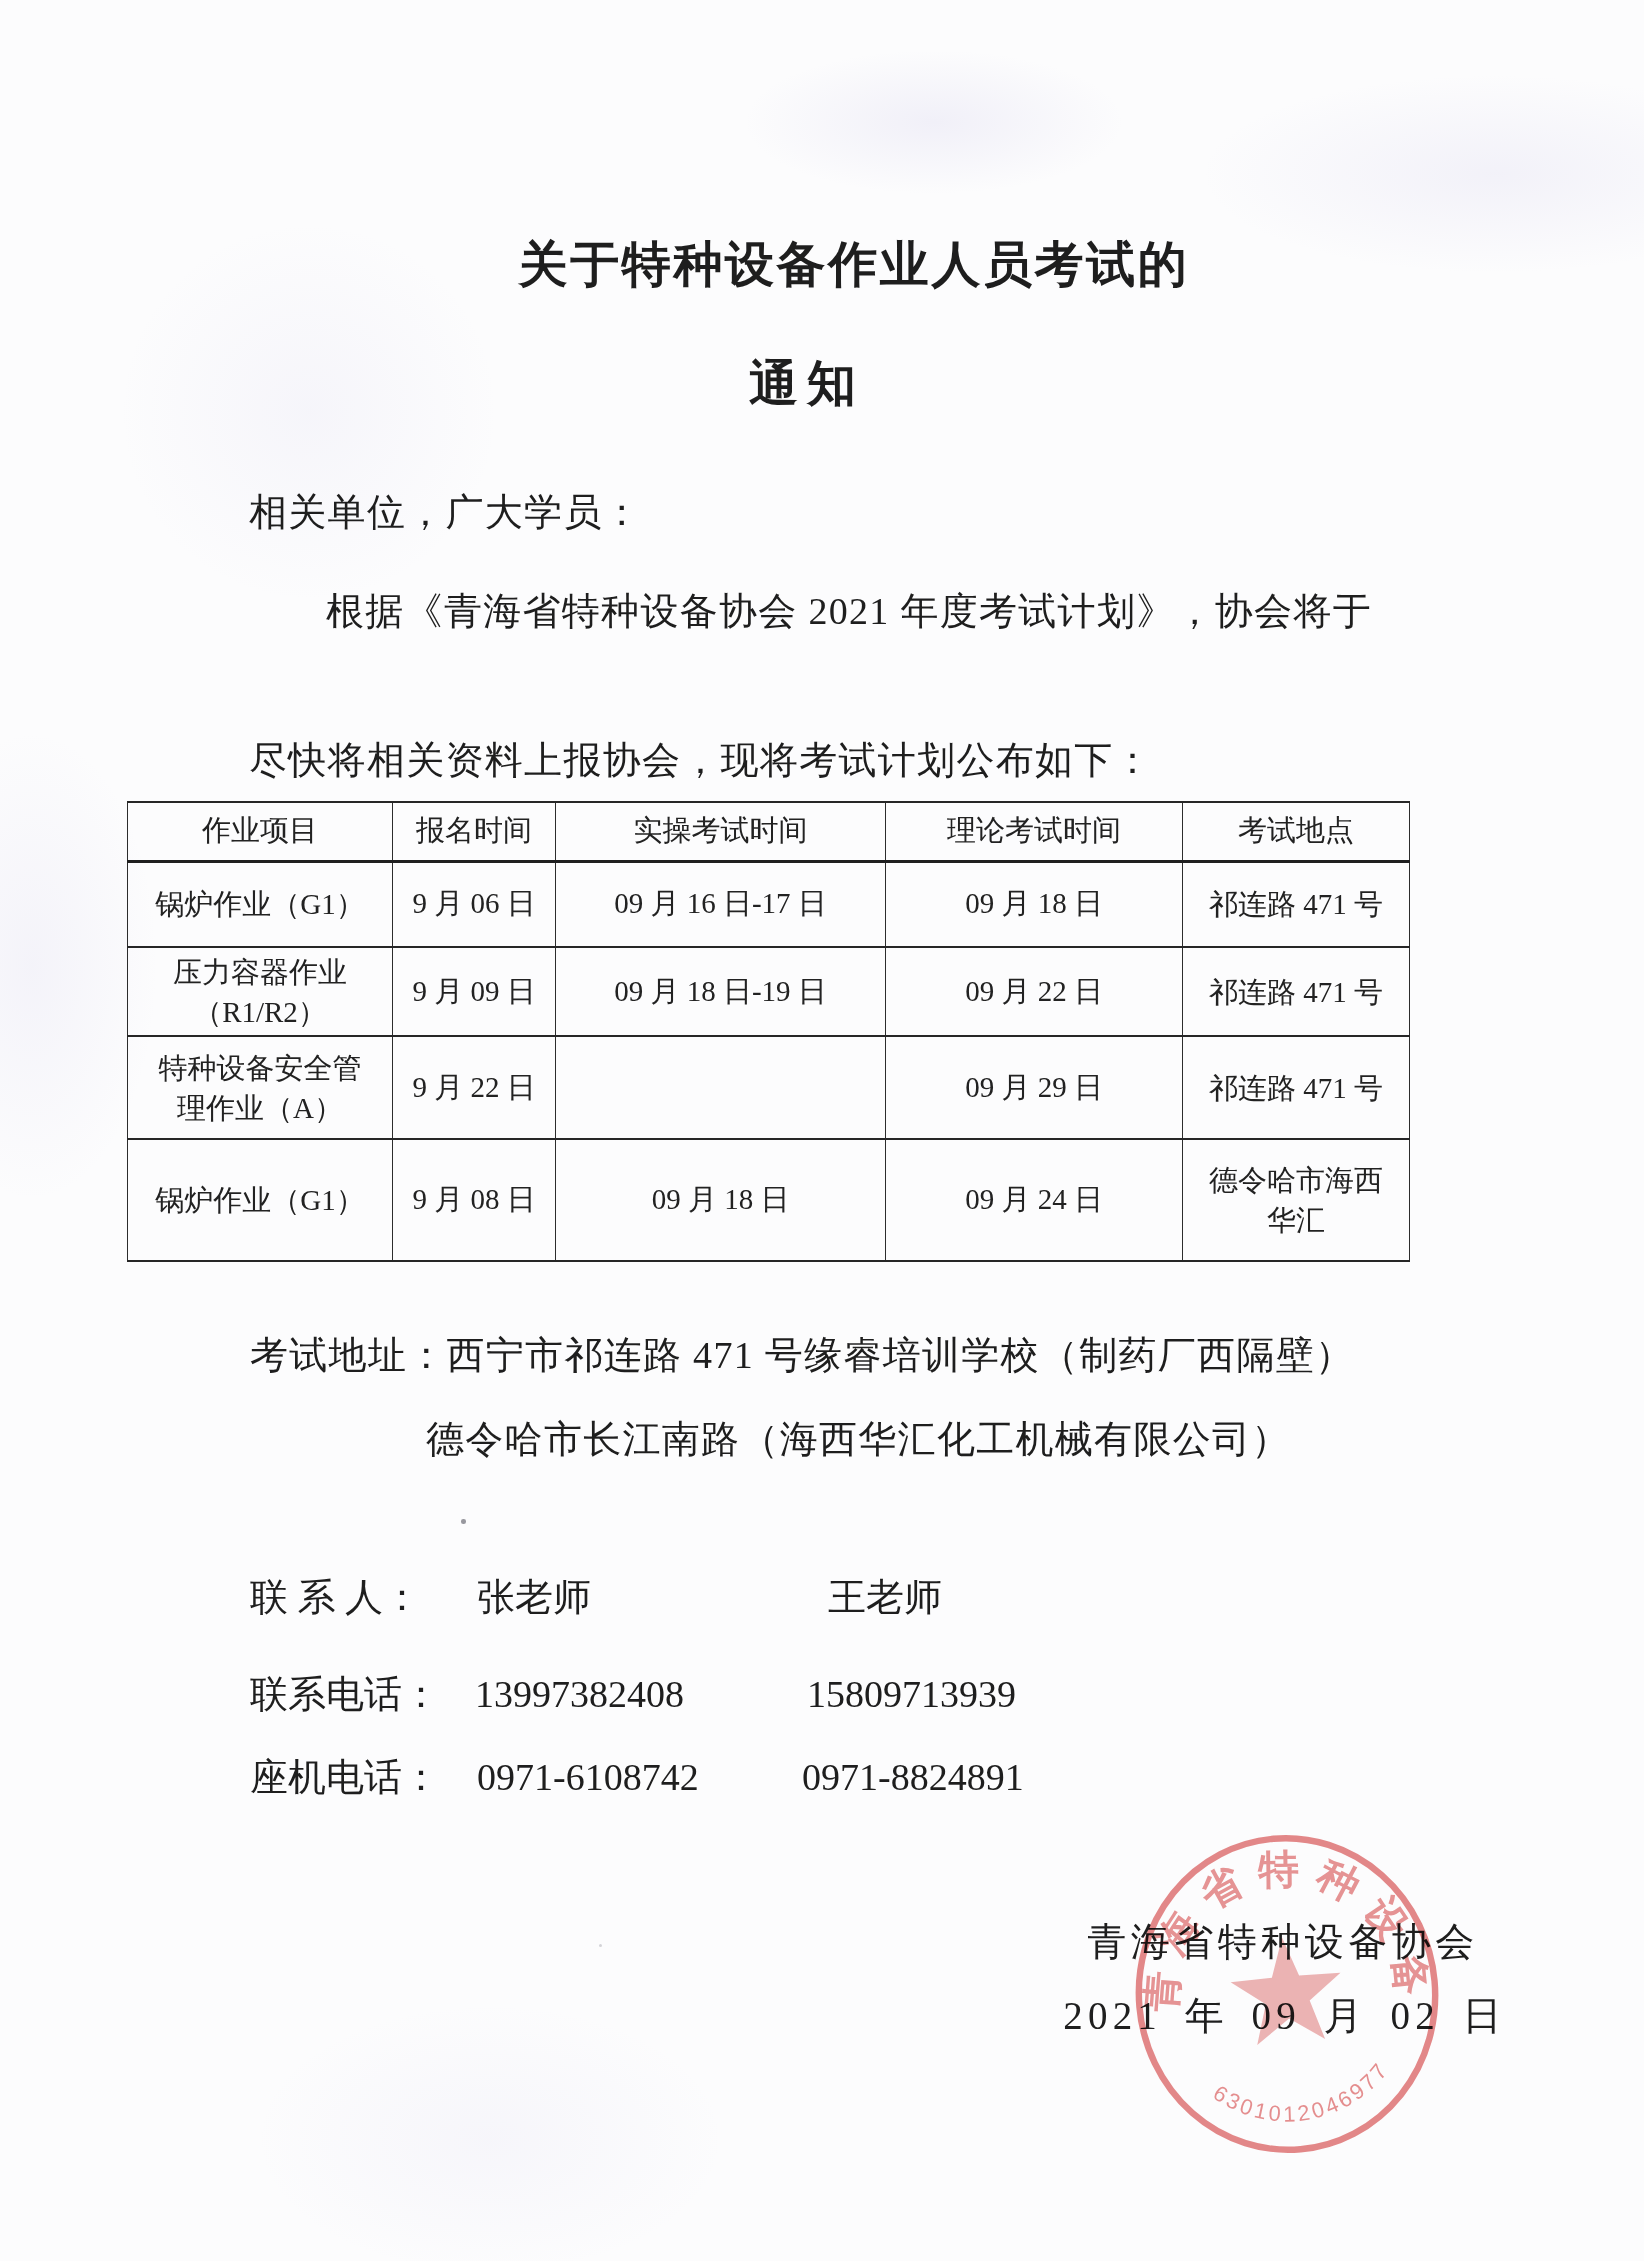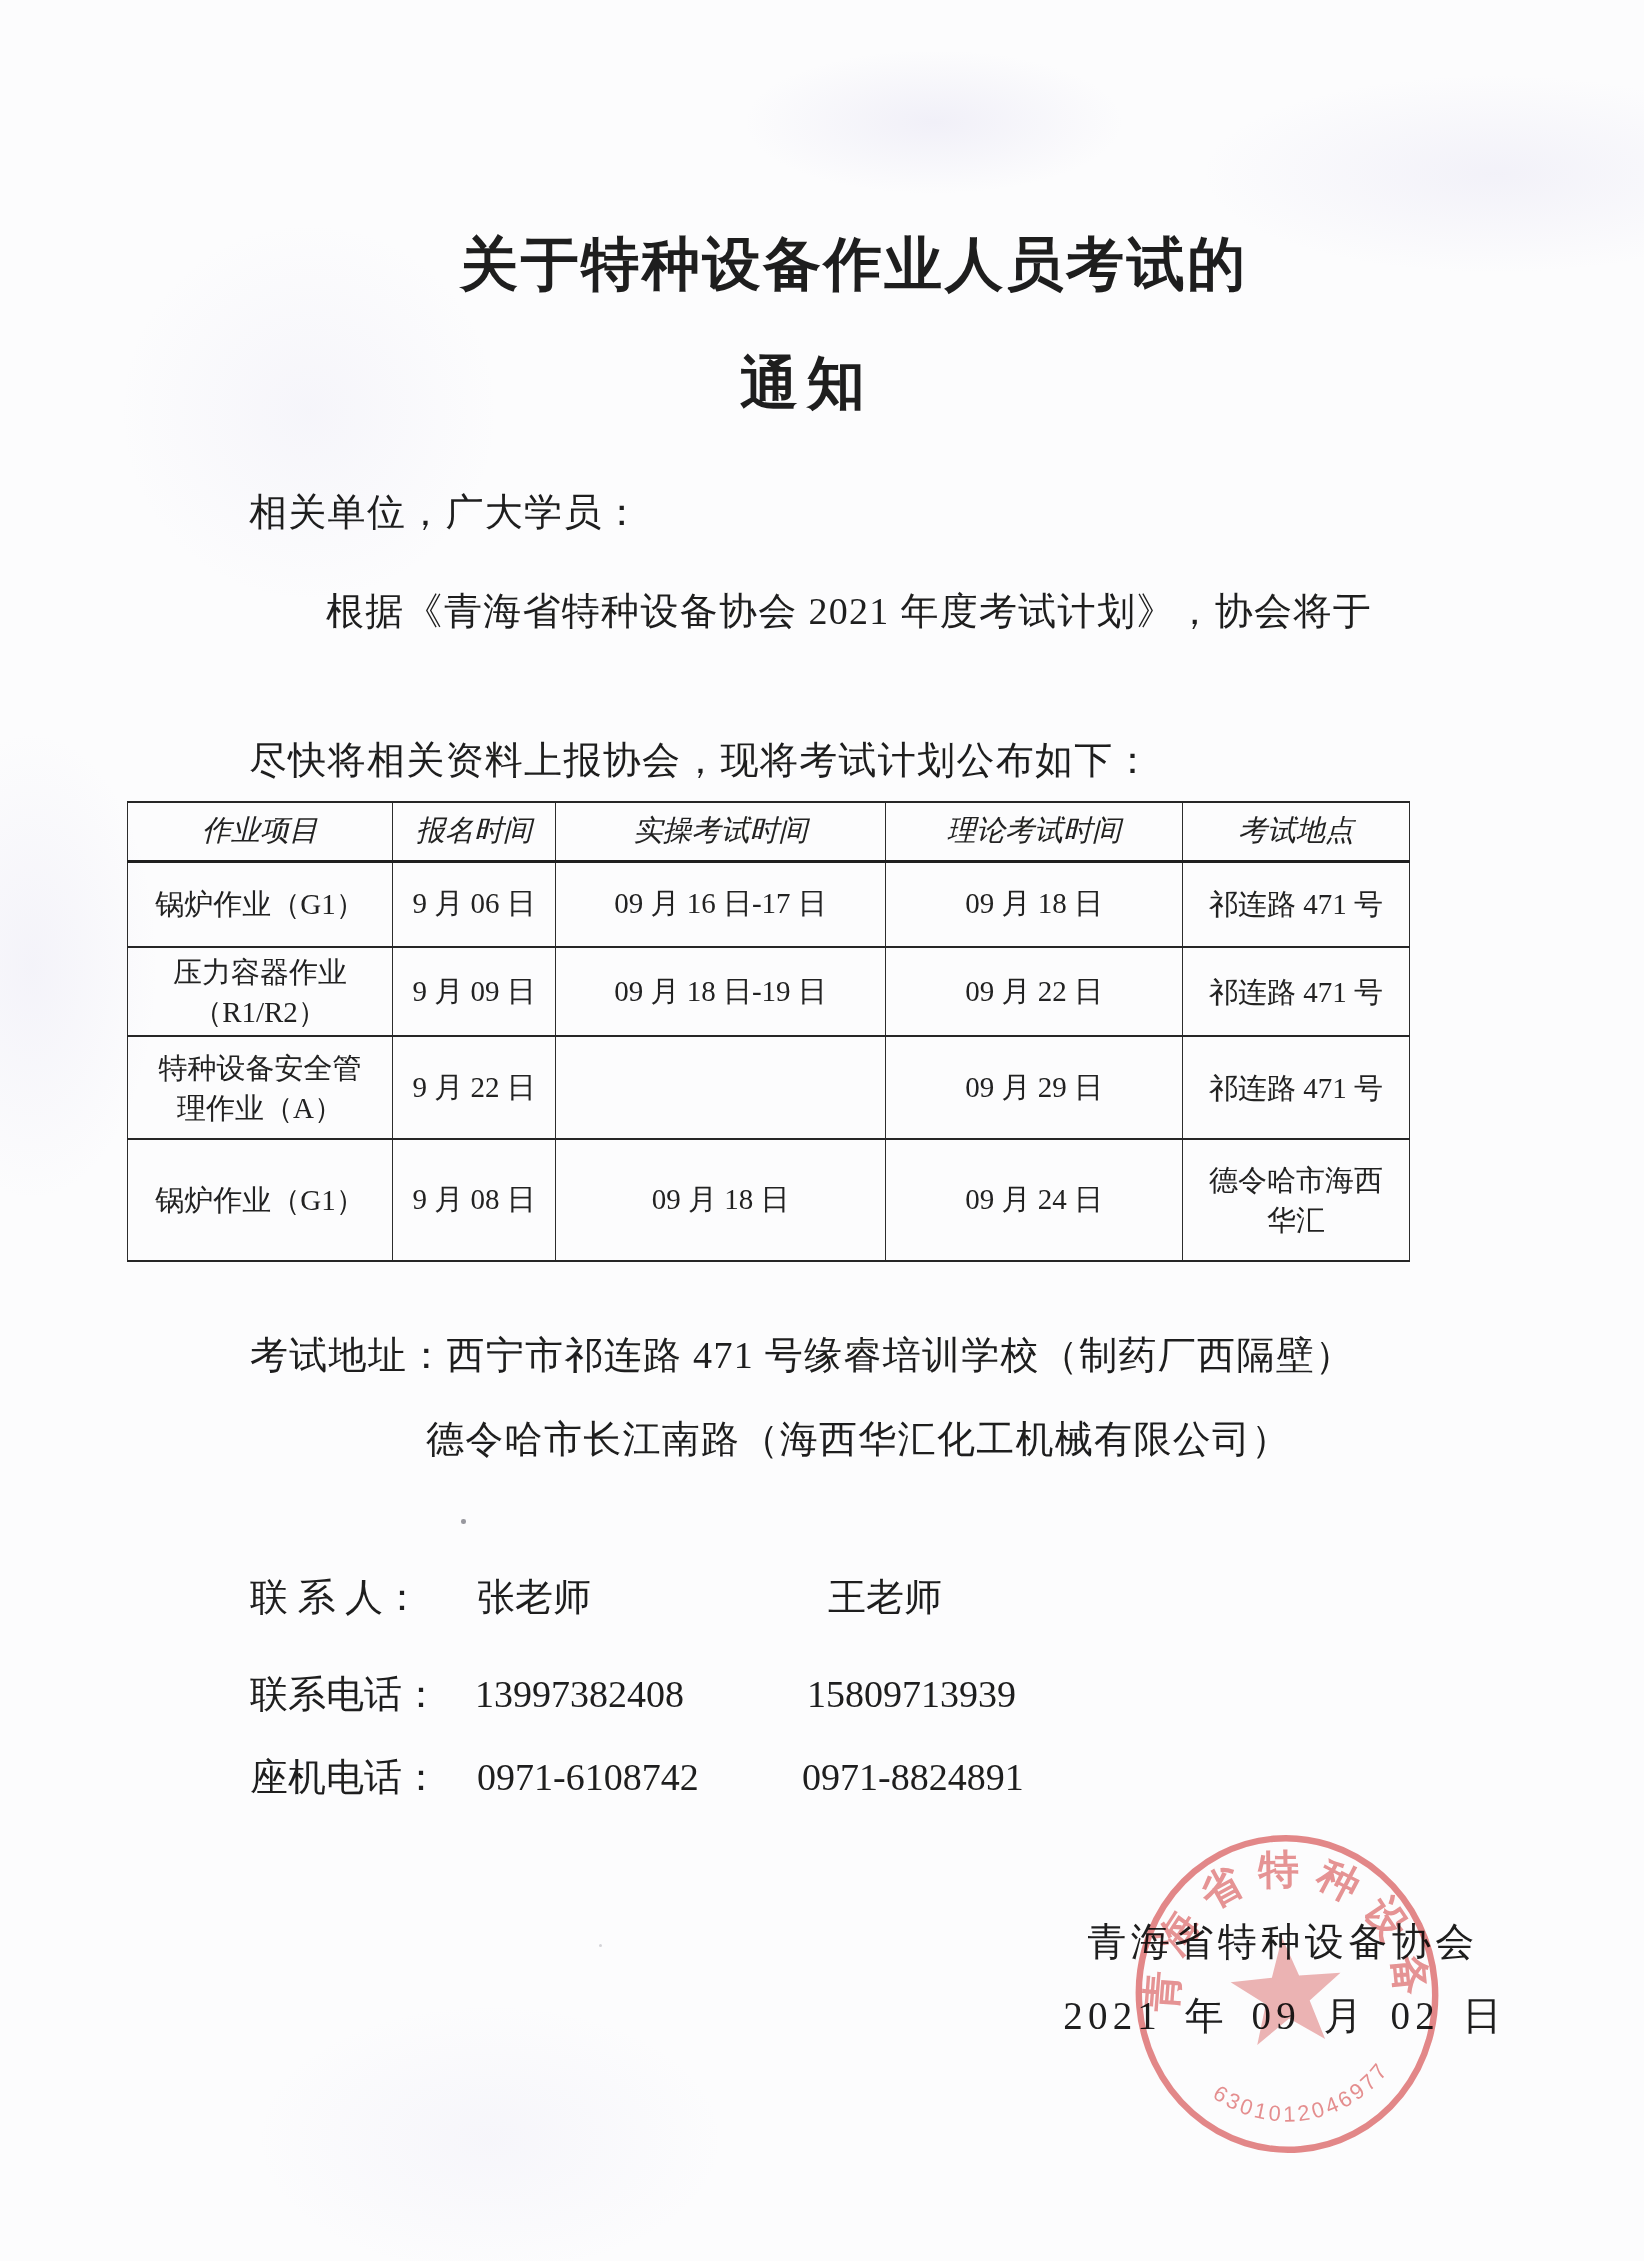--- a/index.html
+++ b/index.html
@@ -13,23 +13,23 @@
     background:
       radial-gradient(ellipse 271px 103px at 934px 122px, rgba(172,166,218,.14), transparent 70%),
       radial-gradient(ellipse 419px 142px at 1495px 174px, rgba(172,166,218,.12), transparent 70%),
       radial-gradient(ellipse 180px 335px at 32px 966px, rgba(172,166,218,.10), transparent 70%),
       radial-gradient(ellipse 271px 271px at 309px 412px, rgba(172,166,218,.08), transparent 70%),
       radial-gradient(ellipse 335px 193px at 490px 2139px, rgba(172,166,218,.07), transparent 70%),
       #fcfcfd;
   }
   .abs{position:absolute;white-space:nowrap;}
   .title{
-    font-family:Liberation Mono, monospace;
+    font-family:Liberation Serif, serif;
     font-weight:bold;
-    font-size:58px;line-height:1;
+    font-size:49px;line-height:1;
     transform:translateX(-50%);
     letter-spacing:2.6px;
   }
   .bodyline{font-size:38px;line-height:1.08;letter-spacing:1.3px;}
   .contact-line{font-size:38px;line-height:1.08;}
   .cval{position:absolute;top:0;}
   table.sched{
     position:absolute;left:127px;top:801px;
     width:1283px;border-collapse:collapse;table-layout:fixed;
     font-size:29px;color:#222;
@@ -63,21 +63,21 @@
 
   <table class="sched">
     <colgroup>
       <col style="width:265px">
         <col style="width:163px">
         <col style="width:330px">
         <col style="width:297px">
         <col style="width:227px">
     </colgroup>
     <tbody>
-        <tr class="hdr" style="height:59px;font-style:italic;">
+        <tr class="hdr" style="height:59px;">
       <th>作业项目</th>
       <th>报名时间</th>
       <th>实操考试时间</th>
       <th>理论考试时间</th>
       <th>考试地点</th>
     </tr>
     <tr style="height:86px;">
       <td>
             <div class="cellline">锅炉作业（G1）</div>
           </td>

